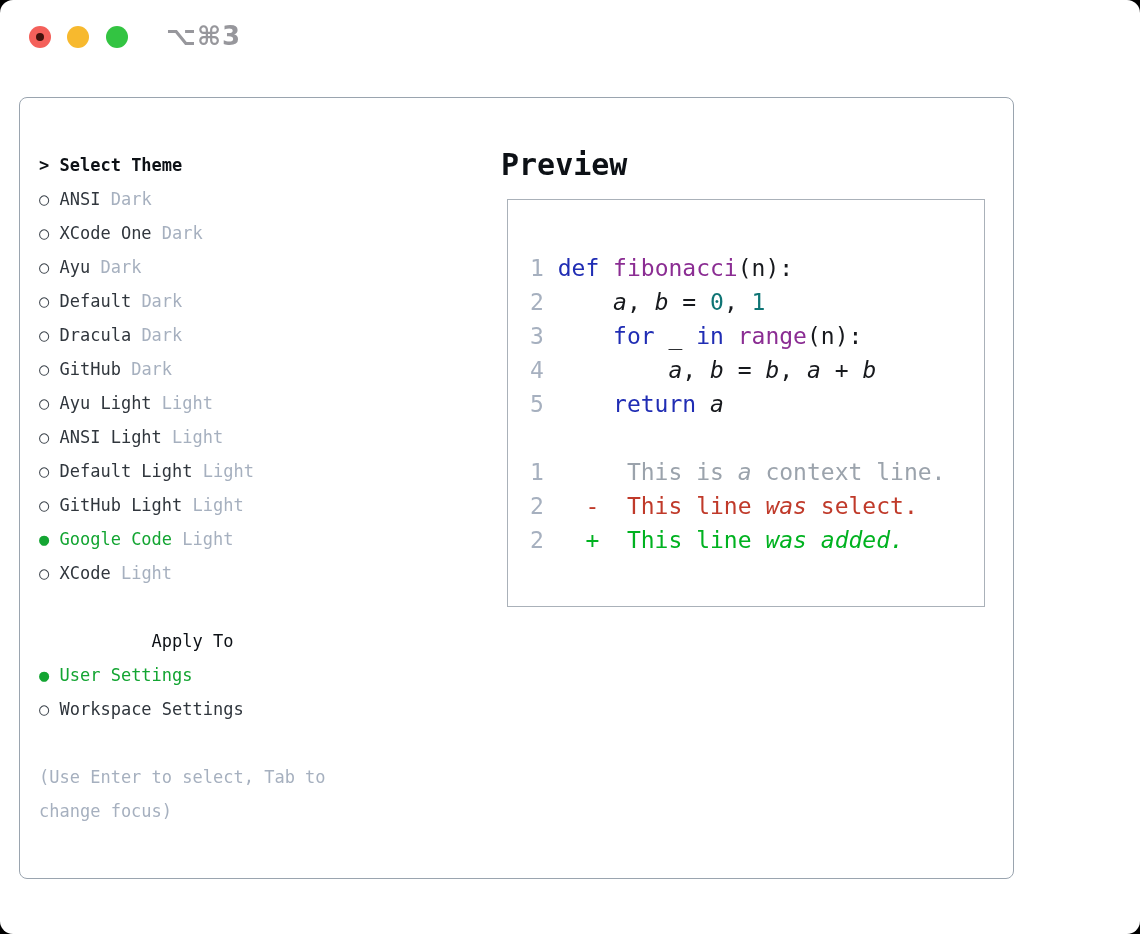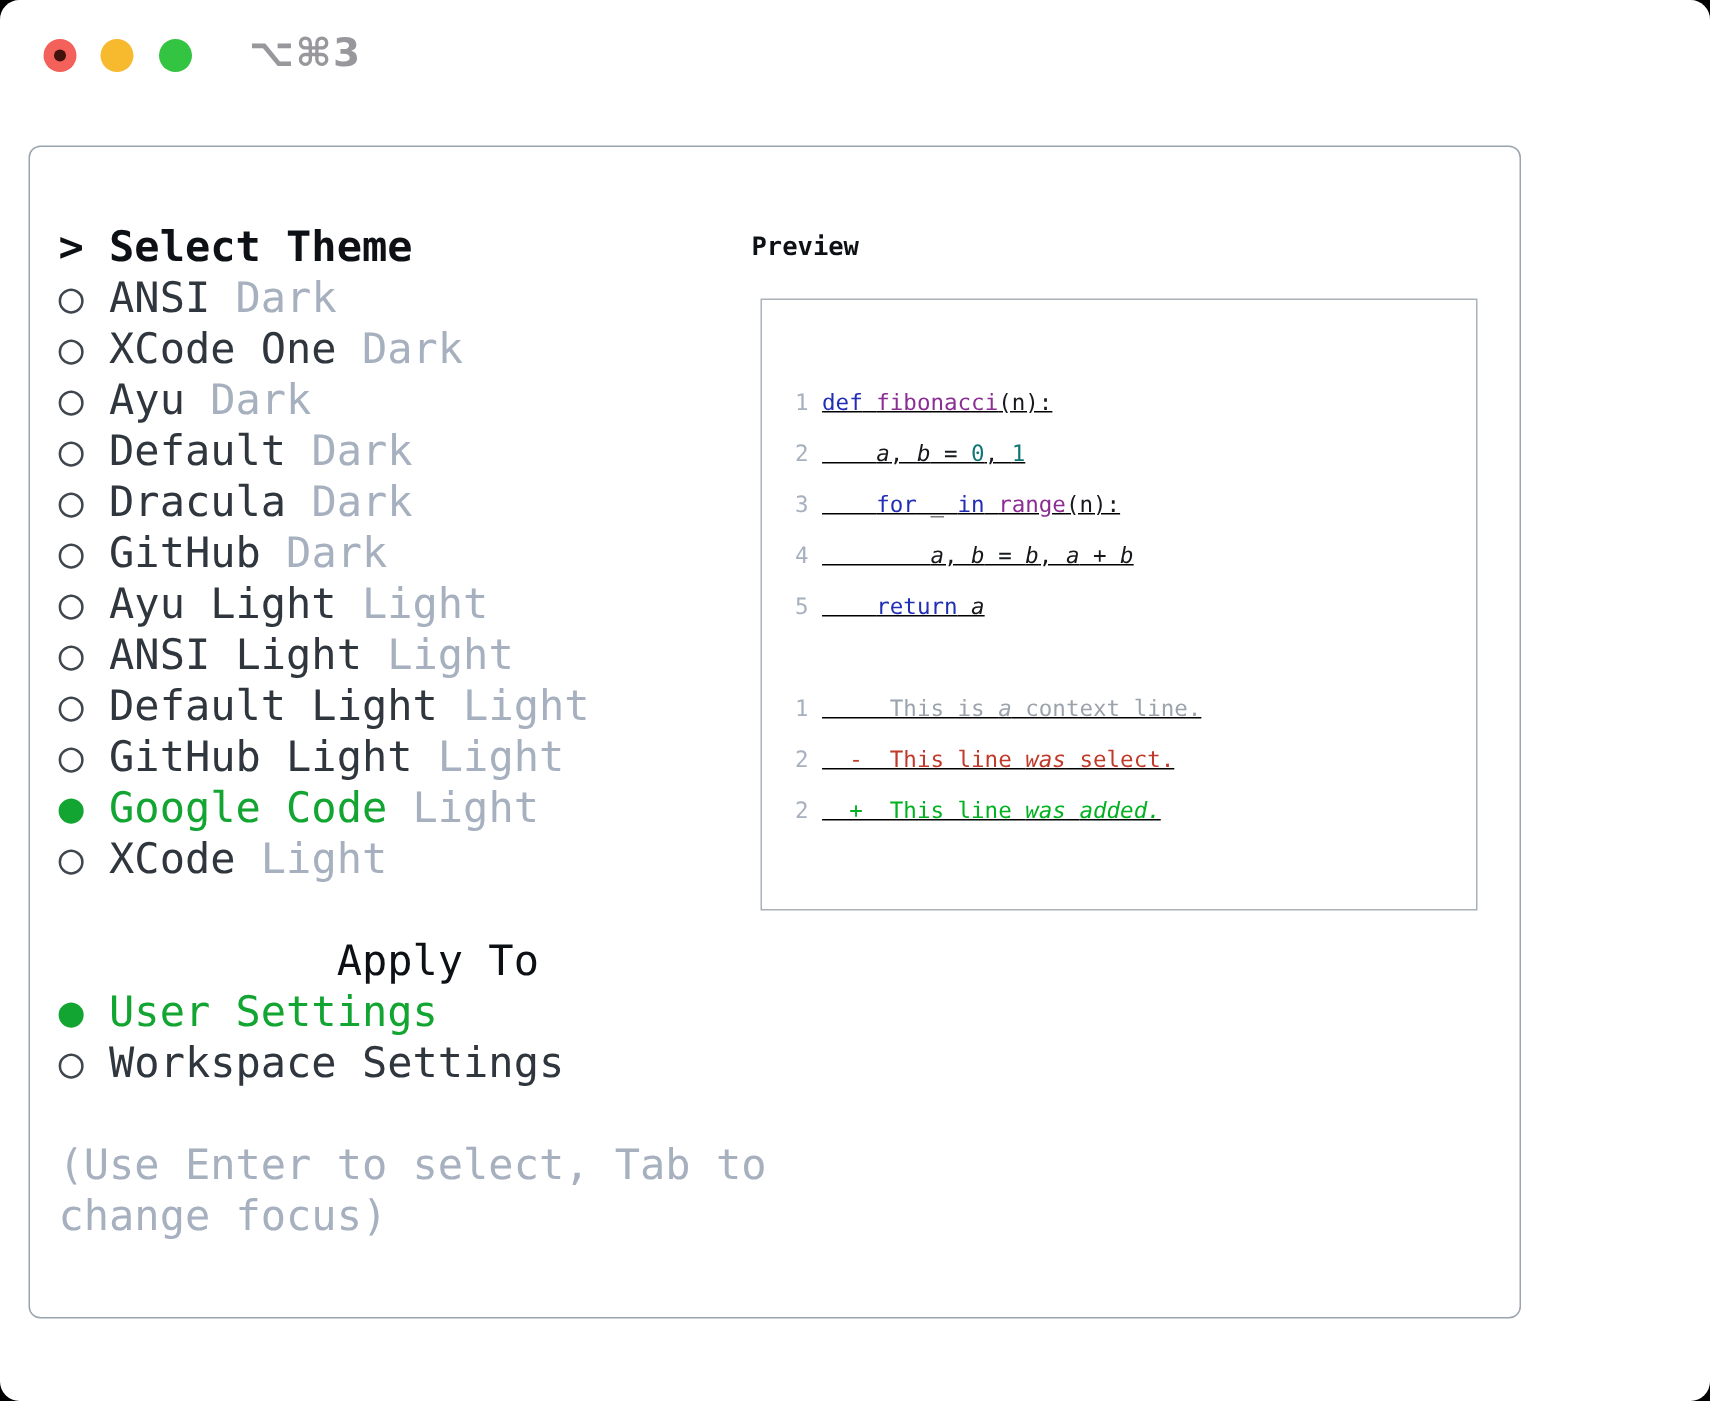--- a/index.html
+++ b/index.html
@@ -27,35 +27,35 @@
   .titlebar{position:absolute;top:0;left:0;right:0;height:72px;}
   .light{position:absolute;top:26px;width:22px;height:22px;border-radius:50%;cursor:pointer;}
   .light-red{left:29px;background:var(--tl-red);}
   .light-red .inner-dot{position:absolute;left:7px;top:7px;width:8px;height:8px;border-radius:50%;background:var(--tl-red-dot);}
   .light-yellow{left:67px;background:var(--tl-yellow);}
   .light-green{left:106px;background:var(--tl-green);}
   .shortcut{position:absolute;left:166px;top:20px;font-family:"DejaVu Sans",sans-serif;font-weight:bold;font-size:26px;line-height:32px;color:var(--shortcut);letter-spacing:1px;}
   
   .panel{position:absolute;left:19px;top:97px;width:993px;height:780px;border:1.5px solid var(--border);border-radius:8px;background:#fff;}
   
-  .left-col{position:absolute;left:19px;top:50px;font-size:28px;}
+  .left-col{position:absolute;left:19px;top:50px;font-size:17px;}
   .row{height:34px;line-height:34px;white-space:pre;color:#30363d;}
   .row .marker{color:#3f464e;}
   .row.heading{font-weight:bold;color:#0d1116;}
   .row.heading .marker{color:#0d1116;}
   .row .name{color:#30363d;}
   .row .variant{color:var(--muted);}
   .row.selected .marker,.row.selected .name,.row.selected .label{color:var(--green);}
   .row.sub-heading{color:#0d1116;text-align:center;}
   .row .label{color:#30363d;}
   .row.help{color:var(--muted);}
   
-  .preview-heading{position:absolute;left:481px;top:50px;height:34px;line-height:34px;font-size:17px;font-weight:bold;color:#0d1116;}
+  .preview-heading{position:absolute;left:481px;top:50px;height:34px;line-height:34px;font-size:30px;font-weight:bold;color:#0d1116;}
   .preview-box{position:absolute;left:487px;top:101px;width:478px;height:408px;box-sizing:border-box;border:1.5px solid var(--border-light);padding:51px 0 0 22px;background:#fff;}
-  .pline{height:34px;line-height:34px;white-space:pre;font-size:15px;text-decoration:underline;}
+  .pline{height:34px;line-height:34px;white-space:pre;font-size:23px;}
   .pnum{display:inline-block;width:2ch;color:var(--muted);}
   .seg-p{color:var(--text);}
   .seg-kw{color:var(--kw);}
   .seg-fn{color:var(--fn);}
   .seg-n{color:var(--num);}
   .seg-v{color:var(--text);font-style:italic;}
   .seg-c{color:var(--ctx);}
   .seg-ci{color:var(--ctx);font-style:italic;}
   .seg-d{color:var(--del);}
   .seg-di{color:var(--del);font-style:italic;}

